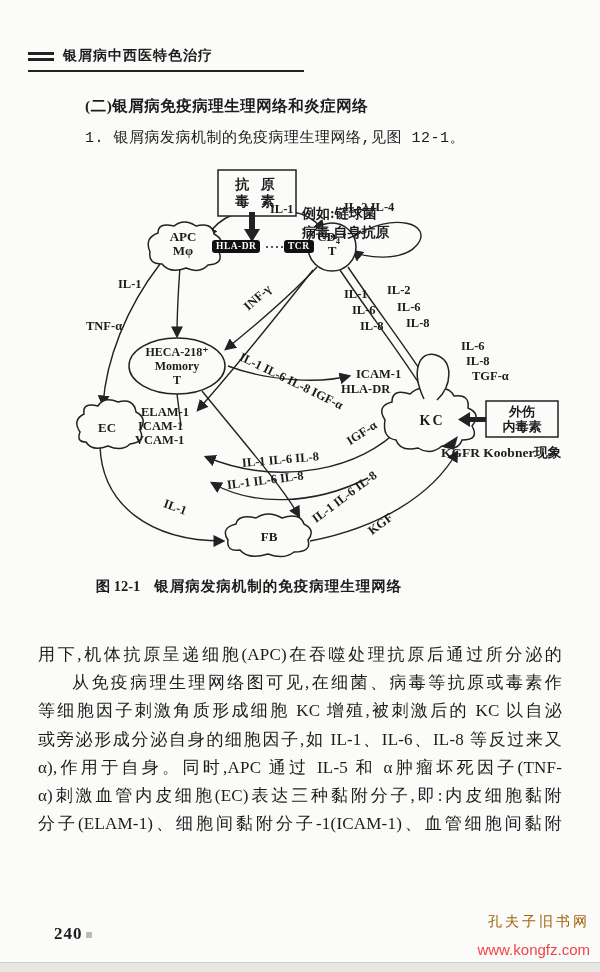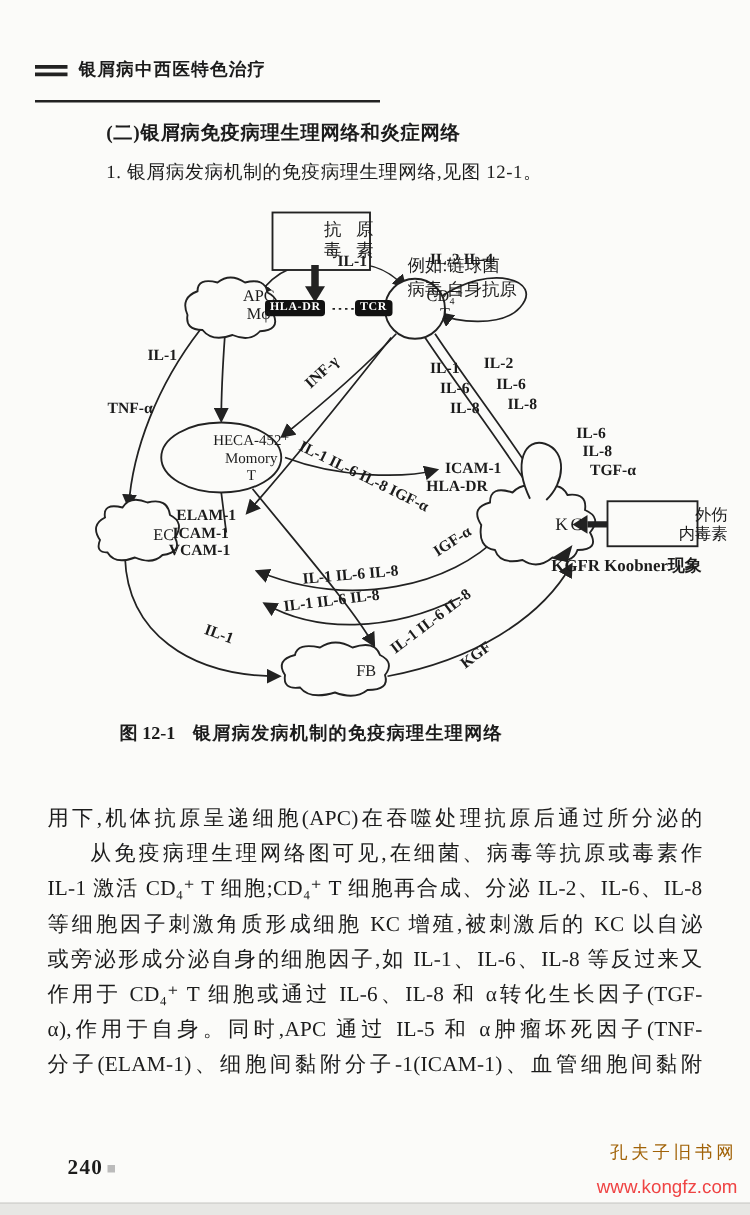--- a/index.html
+++ b/index.html
@@ -2,29 +2,29 @@
 <html><head>
 <meta charset="utf-8">
 <style>
   html,body{margin:0;padding:0;}
   .page{
     position:relative;width:600px;height:972px;overflow:hidden;
     background:#fbfbf9;color:#1c1c1c;
     font-family:"Liberation Serif","DejaVu Serif",serif;
   }
   
-  .hdr{position:absolute;left:28px;top:47px;width:276px;border-bottom:2px solid #222;padding-bottom:15px;display:flex;align-items:center;gap:9px;}
+  .hdr{position:absolute;left:28px;top:47px;width:276px;border-bottom:2px solid #222;padding-bottom:5px;display:flex;align-items:center;gap:9px;}
   .hdr-mark{display:inline-block;width:26px;}
   .hdr-mark i{display:block;height:3px;background:#222;margin:3px 0;}
   .hdr-title{font-weight:bold;font-size:14px;letter-spacing:1px;}
   .sec-h{position:absolute;left:85px;top:96px;font-weight:bold;font-size:15.5px;letter-spacing:.5px;}
-  .intro{position:absolute;left:85px;top:128px;font-size:15px;letter-spacing:.5px;}
+  .intro{position:absolute;left:85px;top:128px;font-size:15px;letter-spacing:.5px;font-family:Liberation Mono, monospace;}
   
   .dlab{position:absolute;font-size:12.5px;font-weight:600;white-space:nowrap;transform-origin:left center;line-height:13px;}
-  .nodetxt{position:absolute;text-align:center;line-height:15px;font-size:13px;font-weight:400;white-space:nowrap;padding-left:24px;}
+  .nodetxt{position:absolute;text-align:center;line-height:15px;font-size:13px;font-weight:700;white-space:nowrap;}
   .chip{position:absolute;background:#111;color:#fff;font-size:9.5px;font-weight:bold;padding:1px 4px;border-radius:3px;letter-spacing:.5px;line-height:11px;}
   svg.net{position:absolute;left:0;top:0;}
   
   .caption{position:absolute;left:0;top:577px;width:498px;text-align:center;font-weight:bold;font-size:14.5px;}
   .caption span{letter-spacing:1px;}
   .caption .cnum{margin-right:14px;letter-spacing:0;}
   
   .bodytxt{position:absolute;left:38px;top:641px;width:524px;font-size:17px;}
   .bl{height:28.2px;line-height:28.2px;text-align:justify;text-align-last:justify;letter-spacing:.2px;white-space:nowrap;}
   .bl.indent{text-indent:2em;}
@@ -136,28 +136,28 @@
     </div>
     <div class="nodetxt" style="left:151px;top:230px;width:64px;line-height:14px;">
       <div>APC</div>
       <div>Mφ</div>
     </div>
     <div class="nodetxt" style="left:308px;top:230px;width:48px;line-height:14px;">
       <div>CD₄⁺</div>
       <div>T</div>
     </div>
     <div class="nodetxt" style="left:129px;top:345px;width:96px;line-height:14px;font-size:12px;">
-      <div>HECA-452⁺</div>
+      <div>HECA-218⁺</div>
       <div>Momory</div>
       <div>T</div>
     </div>
     <div class="nodetxt" style="left:90px;top:420px;width:34px;">EC</div>
     <div class="nodetxt" style="left:414px;top:413px;width:36px;font-size:14px;letter-spacing:2px;">KC</div>
     <div class="nodetxt" style="left:252px;top:529px;width:34px;">FB</div>
-    <div class="nodetxt" style="left:486px;top:404px;width:72px;line-height:15px;text-align:right;">
+    <div class="nodetxt" style="left:486px;top:404px;width:72px;line-height:15px;">
       <div>外伤</div>
       <div>内毒素</div>
     </div>
 
     <span class="dlab" style="left:270px;top:203px;">IL-1</span>
     <span class="dlab" style="left:344px;top:201px;">IL-2 IL-4</span>
     <span class="dlab" style="left:118px;top:278px;">IL-1</span>
     <span class="dlab" style="left:86px;top:320px;">TNF-α</span>
     <span class="dlab" style="left:246px;top:302px;transform:rotate(-42deg);">INF-γ</span>
     <span class="dlab" style="left:344px;top:288px;">IL-1</span>
@@ -184,25 +184,24 @@
     <span class="dlab" style="left:441px;top:446px;font-size:13.5px;">KGFR Koobner现象</span>
 
     <div class="caption">
       <span class="cnum">图 12-1</span><span>银屑病发病机制的免疫病理生理网络</span>
     </div>
   </div>
 
   <div class="bodytxt">
     <div class="bl">用下,机体抗原呈递细胞(APC)在吞噬处理抗原后通过所分泌的</div>
     <div class="bl indent">从免疫病理生理网络图可见,在细菌、病毒等抗原或毒素作</div>
-    <div class="bl">IL-1 激活 CD₄⁺ T 细胞;CD₄⁺ T 细胞再合成、分泌 IL-2、IL-6、IL-8</div>
     <div class="bl">等细胞因子刺激角质形成细胞 KC 增殖,被刺激后的 KC 以自泌</div>
     <div class="bl">或旁泌形成分泌自身的细胞因子,如 IL-1、IL-6、IL-8 等反过来又</div>
-    <div class="bl">作用于 CD₄⁺ T 细胞或通过 IL-6、IL-8 和 α转化生长因子(TGF-</div>
     <div class="bl">α),作用于自身。同时,APC 通过 IL-5 和 α肿瘤坏死因子(TNF-</div>
+    <div class="bl">α)刺激血管内皮细胞(EC)表达三种黏附分子,即:内皮细胞黏附</div>
     <div class="bl">分子(ELAM-1)、细胞间黏附分子-1(ICAM-1)、血管细胞间黏附</div>
   </div>
 
   <div class="pgnum"><span>240</span><span class="sq"></span></div>
   <div class="wm1">孔夫子旧书网</div>
   <div class="wm2">www.kongfz.com</div>
   <div class="bottom-strip"></div>
 
 </div>
 

